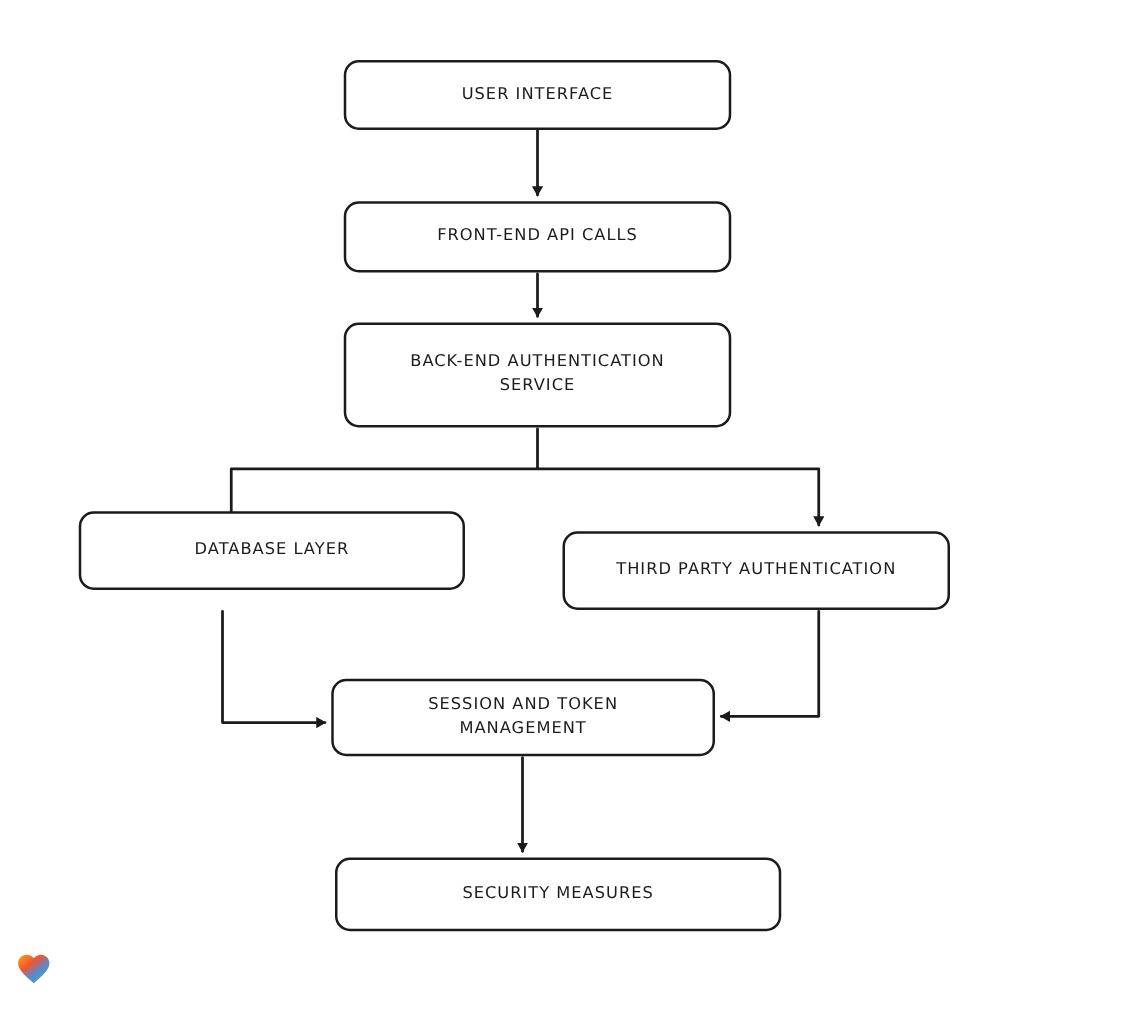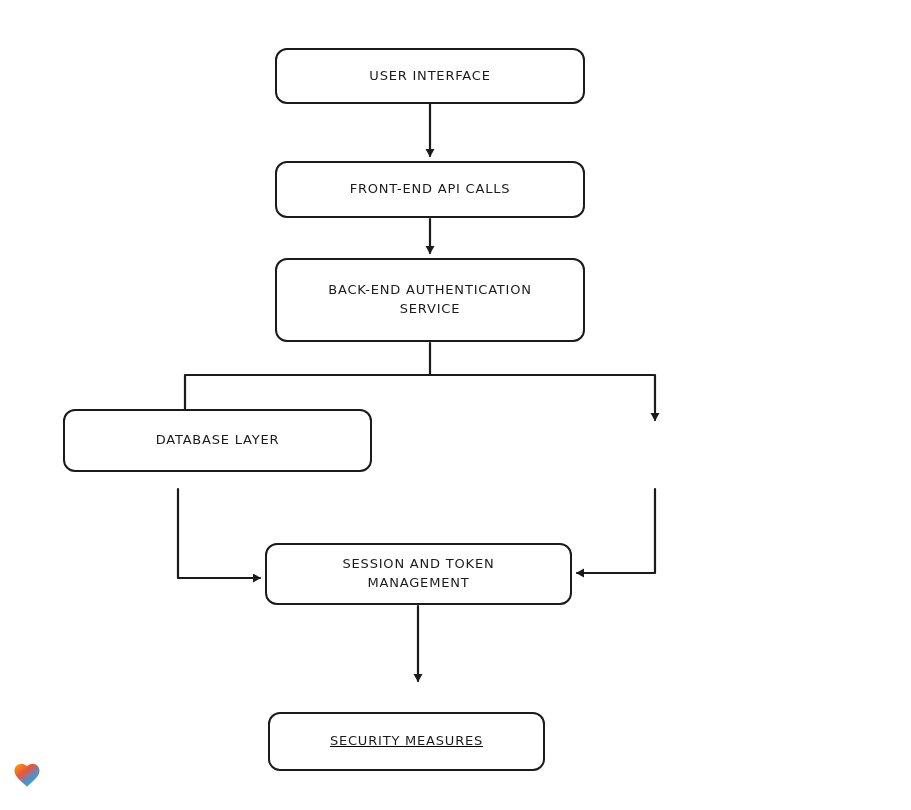--- a/index.html
+++ b/index.html
@@ -48,21 +48,21 @@
     color: #1b1b1b;
     line-height: 1.45;
     text-transform: uppercase;
   }
   #node-0 { left: 275px; top: 48px;  width: 310px; height: 56px; }
   #node-1 { left: 275px; top: 161px; width: 310px; height: 57px; text-align: right; }
   #node-2 { left: 275px; top: 258px; width: 310px; height: 84px; }
   #node-3 { left: 63px;  top: 409px; width: 309px; height: 63px; }
   #node-4 { left: 450px; top: 425px; width: 310px; height: 63px; }
   #node-5 { left: 265px; top: 543px; width: 307px; height: 62px; justify-content: center; }
-  #node-6 { left: 268px; top: 712px; width: 277px; height: 59px; text-decoration: underline; }
+  #node-6 { left: 268px; top: 686px; width: 357px; height: 59px; }
   #node-2 .node-label { max-width: 235px; }
   #node-5 .node-label { max-width: 185px; }
   .footer-logo {
     position: absolute;
     left: 12px;
     top: 760px;
     width: 30px;
     height: 30px;
     cursor: pointer;
   }
@@ -96,20 +96,23 @@
   </div>
 
   <div class="node" id="node-2">
     <span class="node-label">BACK-END AUTHENTICATION SERVICE</span>
   </div>
 
   <div class="node" id="node-3">
     <span class="node-label">DATABASE LAYER</span>
   </div>
 
+  <div class="node" id="node-4">
+    <span class="node-label">THIRD PARTY AUTHENTICATION</span>
+  </div>
 
   <div class="node" id="node-5">
     <span class="node-label">SESSION AND TOKEN MANAGEMENT</span>
   </div>
 
   <div class="node" id="node-6">
     <span class="node-label">SECURITY MEASURES</span>
   </div>
 
   <div class="footer-logo">

